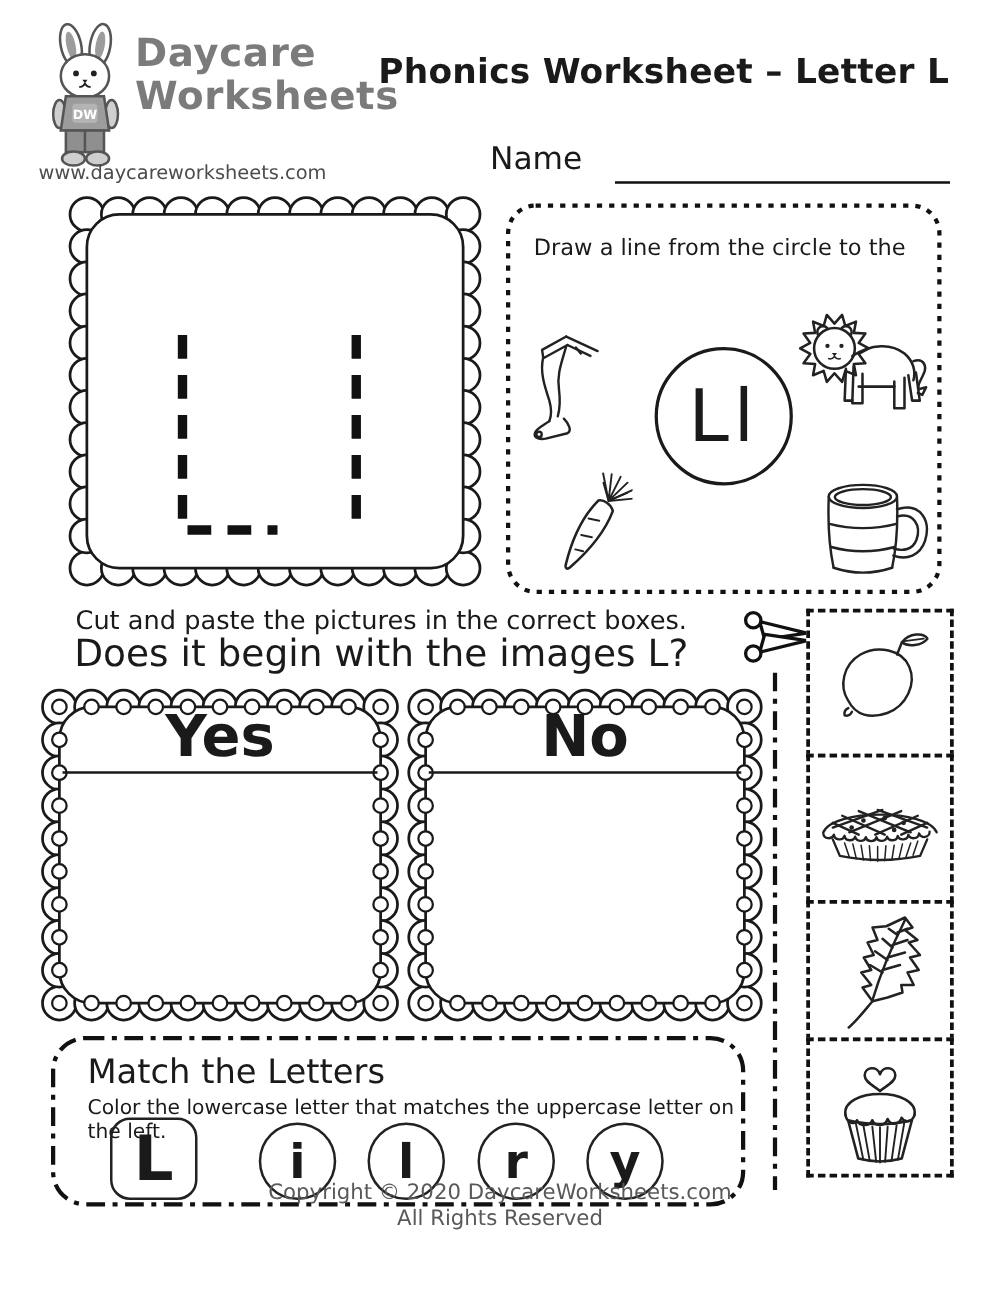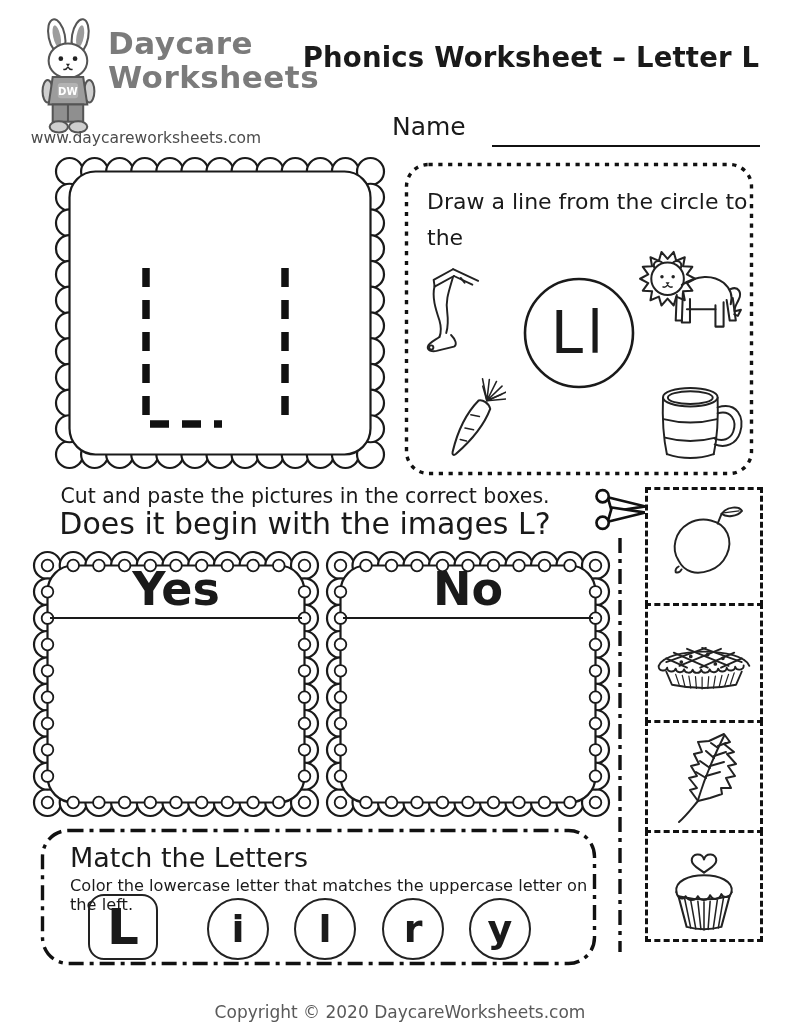--- a/index.html
+++ b/index.html
@@ -7,21 +7,21 @@
         font-family:"DejaVu Sans","Liberation Sans",sans-serif;color:#1a1a1a;}
   .abs{position:absolute;}
   svg{display:block;}
   .art{fill:none;stroke:#222;stroke-width:2;stroke-linecap:round;stroke-linejoin:round;}
   .brand{font-weight:600;color:#7b7b7b;font-size:31px;line-height:34px;letter-spacing:.5px;}
   .logo-url{font-size:15.5px;color:#4c4c4c;text-align:center;width:232px;}
   .title{font-size:27.5px;font-weight:700;text-align:center;letter-spacing:.2px;}
   .name-label{font-size:25px;font-weight:500;}
   .name-line{border-top:2.6px solid #111;width:268px;}
   .trace-title{font-size:31px;font-weight:500;}
-  .draw-instr{font-size:22px;line-height:1.62;font-weight:500;}
+  .draw-instr{font-size:18px;line-height:1.62;font-weight:500;}
   .cut-instr{font-size:20.5px;font-weight:500;text-align:center;width:610px;}
   .question{font-size:30px;font-weight:500;text-align:center;width:610px;}
   .yn-label{font-size:46px;font-weight:600;text-align:center;width:100%;}
   .yn-line{position:absolute;left:18px;right:18px;top:67px;border-top:2.2px solid #1a1a1a;}
   .pic-cell{box-sizing:border-box;width:118px;border:3px dashed #111;
             display:flex;align-items:center;justify-content:center;background:#fff;}
   .match-title{font-size:27px;font-weight:500;}
   .match-instr{font-size:16.2px;font-weight:500;}
   .big-letter-box{box-sizing:border-box;width:70px;height:66px;border:2.6px solid #222;border-radius:16px;
             display:flex;align-items:center;justify-content:center;font-size:50px;font-weight:700;}
@@ -438,17 +438,18 @@
     </svg>
     <div class="abs match-title" style="left:30px;top:14px;">Match the Letters</div>
     <div class="abs match-instr" style="left:30px;top:48px;">Color the lowercase letter that matches the uppercase letter on the left.</div>
     <div class="abs big-letter-box" style="left:48px;top:66px;">L</div>
     <div class="abs letter-circle" style="left:167px;top:70px;">i</div>
     <div class="abs letter-circle" style="left:254px;top:70px;">l</div>
     <div class="abs letter-circle" style="left:342px;top:70px;">r</div>
     <div class="abs letter-circle" style="left:429px;top:70px;">y</div>
   </div>
 
-  <div class="abs footer" style="left:0;top:1002px;">
+  <div class="abs footer" style="left:0;top:944px;">
     <div>Copyright © 2020 DaycareWorksheets.com</div>
+    <div>All Rights Reserved</div>
   </div>
 
 </div>
 
 </body></html>

